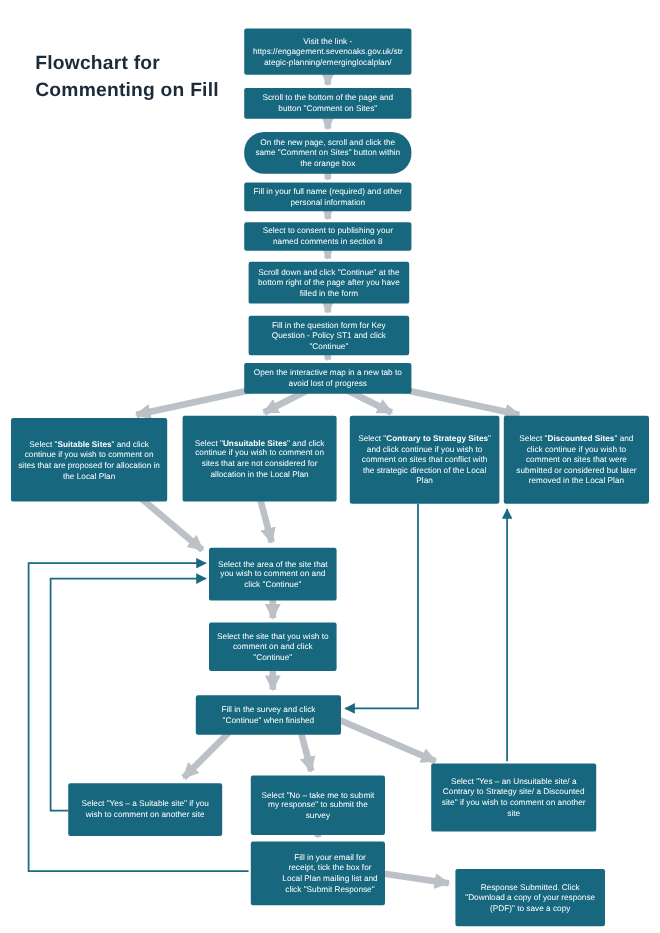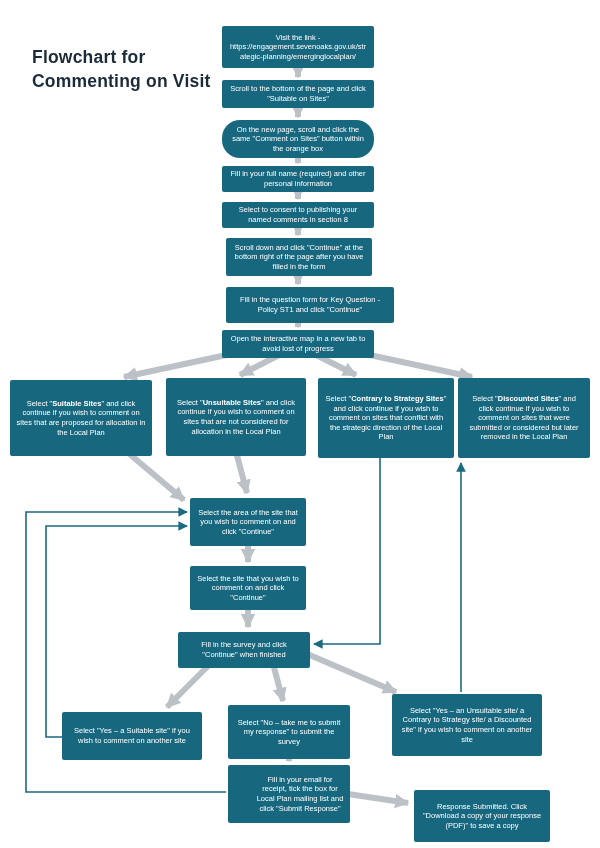--- a/index.html
+++ b/index.html
@@ -32,21 +32,21 @@
   }
   .node b{font-weight:700;}
   .break{overflow-wrap:anywhere;word-break:break-word;}
   
   .n-visit   {left:222px;top:26px; width:152px;height:42px;}
   .n-scroll  {left:222px;top:80px; width:152px;height:28px;}
   .n-newpage {left:222px;top:120px;width:152px;height:38px;border-radius:18px;}
   .n-name    {left:222px;top:166px;width:152px;height:26px;}
   .n-consent {left:222px;top:202px;width:152px;height:26px;}
   .n-continue{left:226px;top:238px;width:146px;height:38px;}
-  .n-keyq    {left:226px;top:287px;width:168px;height:36px;}
+  .n-keyq    {left:226px;top:287px;width:146px;height:36px;}
   .n-map     {left:222px;top:330px;width:152px;height:28px;}
   
   .n-suitable  {left:10px; top:380px;width:142px;height:76px;}
   .n-unsuitable{left:166px;top:378px;width:140px;height:78px;}
   .n-contrary  {left:318px;top:378px;width:136px;height:80px;}
   .n-discounted{left:458px;top:378px;width:132px;height:80px;}
   
   .n-area  {left:190px;top:498px;width:116px;height:48px;}
   .n-site  {left:190px;top:566px;width:116px;height:44px;}
   .n-survey{left:178px;top:632px;width:132px;height:36px;}
@@ -99,28 +99,28 @@
     <line class="ga" x1="348" y1="794" x2="408" y2="803"></line>
 
     <polyline class="ta" points="62,737 46,737 46,526 187,526"></polyline>
     <polyline class="ta" points="226,792 26,792 26,512 187,512"></polyline>
     <polyline class="ta" points="380,458 380,644 314,644"></polyline>
     <line class="ta" x1="461" y1="692" x2="461" y2="463"></line>
   </svg>
 
   <div class="title">
     <div>Flowchart for</div>
-    <div>Commenting on Visit</div>
+    <div>Commenting on Fill</div>
   </div>
 
   <div class="node n-visit break">
     <div>Visit the link - https://engagement.sevenoaks.gov.uk/strategic-planning/emerginglocalplan/</div>
   </div>
   <div class="node n-scroll">
-    <div>Scroll to the bottom of the page and click "Suitable on Sites"</div>
+    <div>Scroll to the bottom of the page and button "Comment on Sites"</div>
   </div>
   <div class="node n-newpage">
     <div>On the new page, scroll and click the same "Comment on Sites" button within the orange box</div>
   </div>
   <div class="node n-name">
     <div>Fill in your full name (required) and other personal information</div>
   </div>
   <div class="node n-consent">
     <div>Select to consent to publishing your named comments in section 8</div>
   </div>

